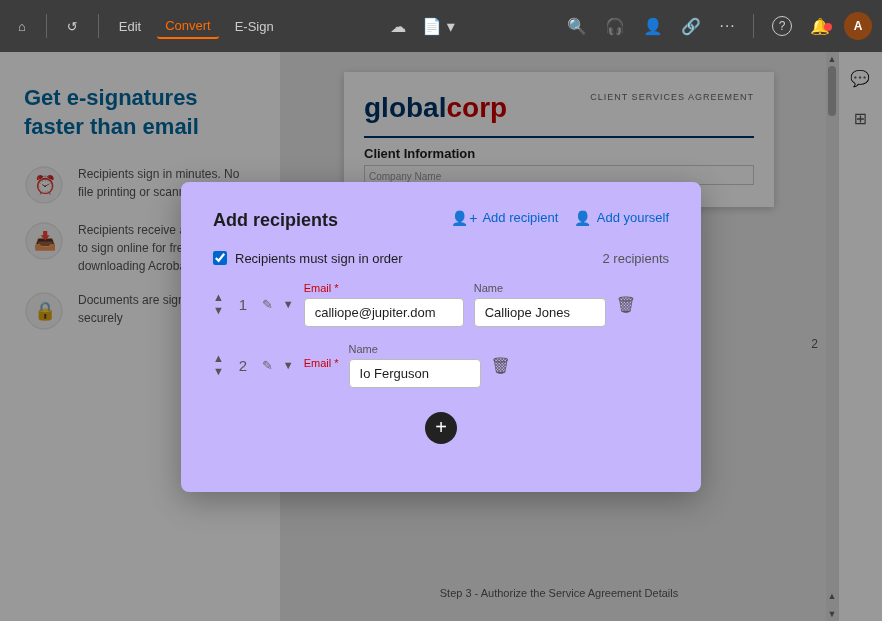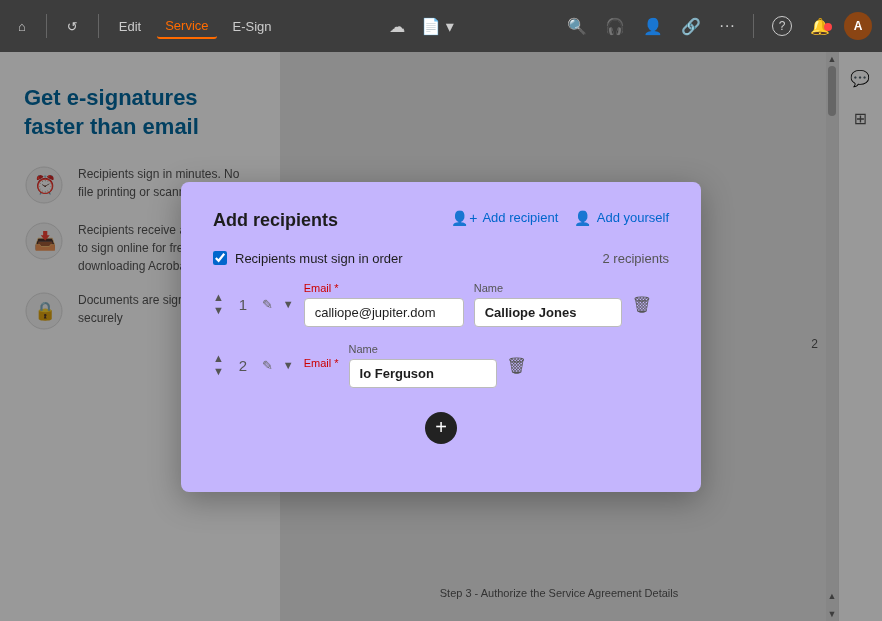--- a/index.html
+++ b/index.html
@@ -146,21 +146,21 @@
     .arrow-btn { background: none; border: none; cursor: pointer; color: #555; font-size: 11px; line-height: 1; }
     .entry-num { font-size: 15px; color: #555; min-width: 18px; text-align: center; }
     .pen-icon { color: #666; font-size: 13px; cursor: pointer; }
     .field-label-sm { font-size: 11px; color: #555; margin-bottom: 4px; }
     .field-label-sm span { color: #cc0000; }
     .email-input, .name-input {
       border: 1px solid #bbb; border-radius: 4px; padding: 6px 10px;
       font-size: 13px; color: #1d1d1d; outline: none;
     }
     .email-input { width: 160px; }
-    .name-input { width: 148px; font-weight: bold; }
+    .name-input { width: 132px; }
     .delete-btn { background: none; border: none; cursor: pointer; color: #555; font-size: 16px; }
     .field-group { display: flex; flex-direction: column; }
 
     .add-circle-btn {
       width: 32px; height: 32px; border-radius: 50%; background: #222; color: #fff;
       border: none; cursor: pointer; font-size: 20px; display: flex; align-items: center; justify-content: center;
       margin: 8px auto 20px;
     }
 
     .modal-footer { display: flex; justify-content: flex-end; gap: 12px; }
@@ -185,21 +185,21 @@
   <div class="toolbar-left">
     <button class="toolbar-btn">
       <span>⌂</span>
     </button>
     <div class="toolbar-divider"></div>
     <button class="toolbar-btn">
       <span>↺</span>
     </button>
     <div class="toolbar-divider"></div>
     <span class="nav-item">Edit</span>
-    <span class="nav-item convert-active">Service</span>
+    <span class="nav-item convert-active">Convert</span>
     <span class="nav-item">E-Sign</span>
   </div>
   <div class="toolbar-center">
     <button class="toolbar-icon-btn">
       <span>☁</span>
     </button>
     <button class="toolbar-icon-btn">
       <span>📄 ▾</span>
     </button>
   </div>
@@ -320,20 +320,35 @@
               <text x="10" y="26" font-size="18" fill="#888">🔒</text>
             </svg>
           </div>
           <div class="promo-text">Documents are signed fast and securely</div>
         </div>
       </div>
     </div>
   </div>
 
   <div class="doc-viewer">
+    <div class="doc-page">
+      <div style="display:flex;justify-content:space-between;align-items:flex-start;margin-bottom:8px;">
+        <div>
+          <div class="doc-logo">
+            <span style="color:#003366;">global</span><span style="color:#cc0000;">corp</span>
+          </div>
+        </div>
+        <div class="doc-subtitle">CLIENT SERVICES AGREEMENT</div>
+      </div>
+      <div style="border-top:2px solid #003366;margin-bottom:8px;"></div>
+      <div class="doc-section-title">Client Information</div>
+      <div class="doc-input-mock">
+        <span style="font-size:10px;color:#999;padding:2px 4px;">Company Name</span>
+      </div>
+    </div>
     <div style="position:absolute;bottom:20px;left:50%;transform:translateX(-50%);">
       <span class="step-label" style="position:static;transform:none;">Step 3 - Authorize the Service Agreement Details</span>
     </div>
 
     <div style="position:absolute;right:0;top:0;width:12px;height:100%;background:#e0e0e0;">
       <div style="text-align:center;padding-top:2px;cursor:pointer;color:#666;font-size:9px;">▲</div>
       <div style="width:8px;height:50px;background:#aaa;border-radius:4px;margin:2px auto;"></div>
       <div style="position:absolute;bottom:20px;left:0;right:0;text-align:center;cursor:pointer;color:#666;font-size:9px;">▲</div>
       <div style="position:absolute;bottom:2px;left:0;right:0;text-align:center;cursor:pointer;color:#666;font-size:9px;">▼</div>
     </div>

